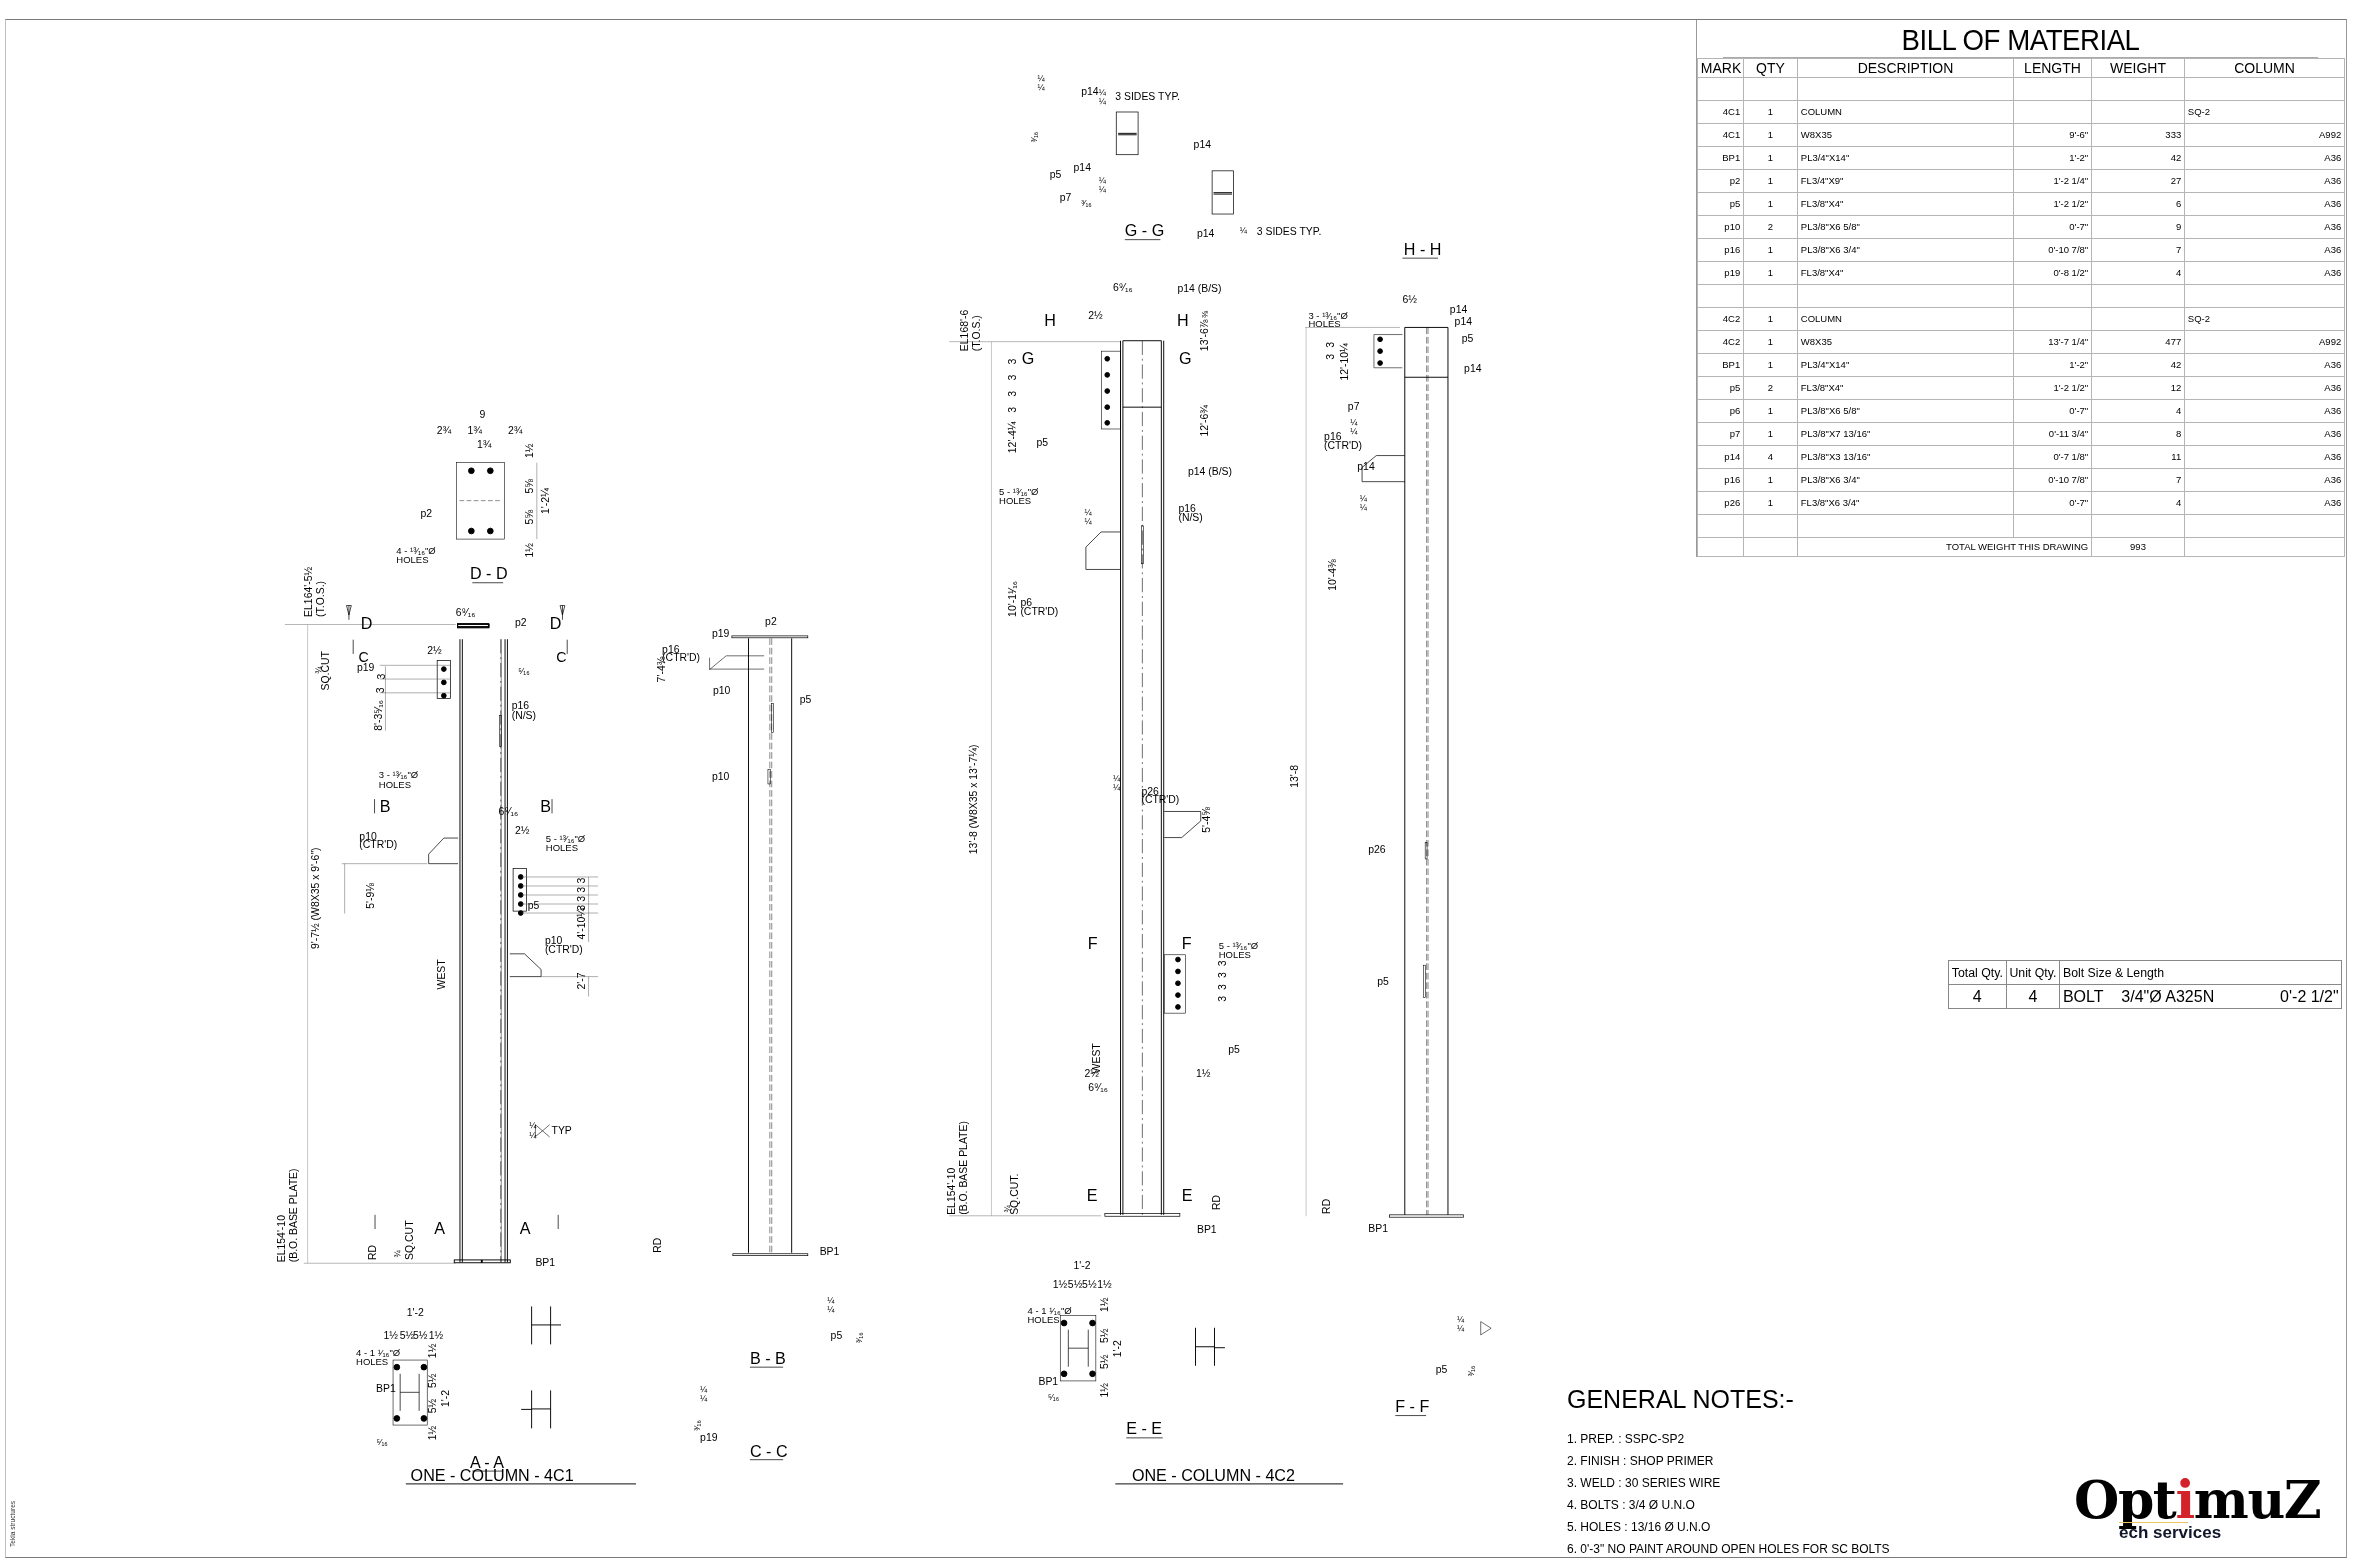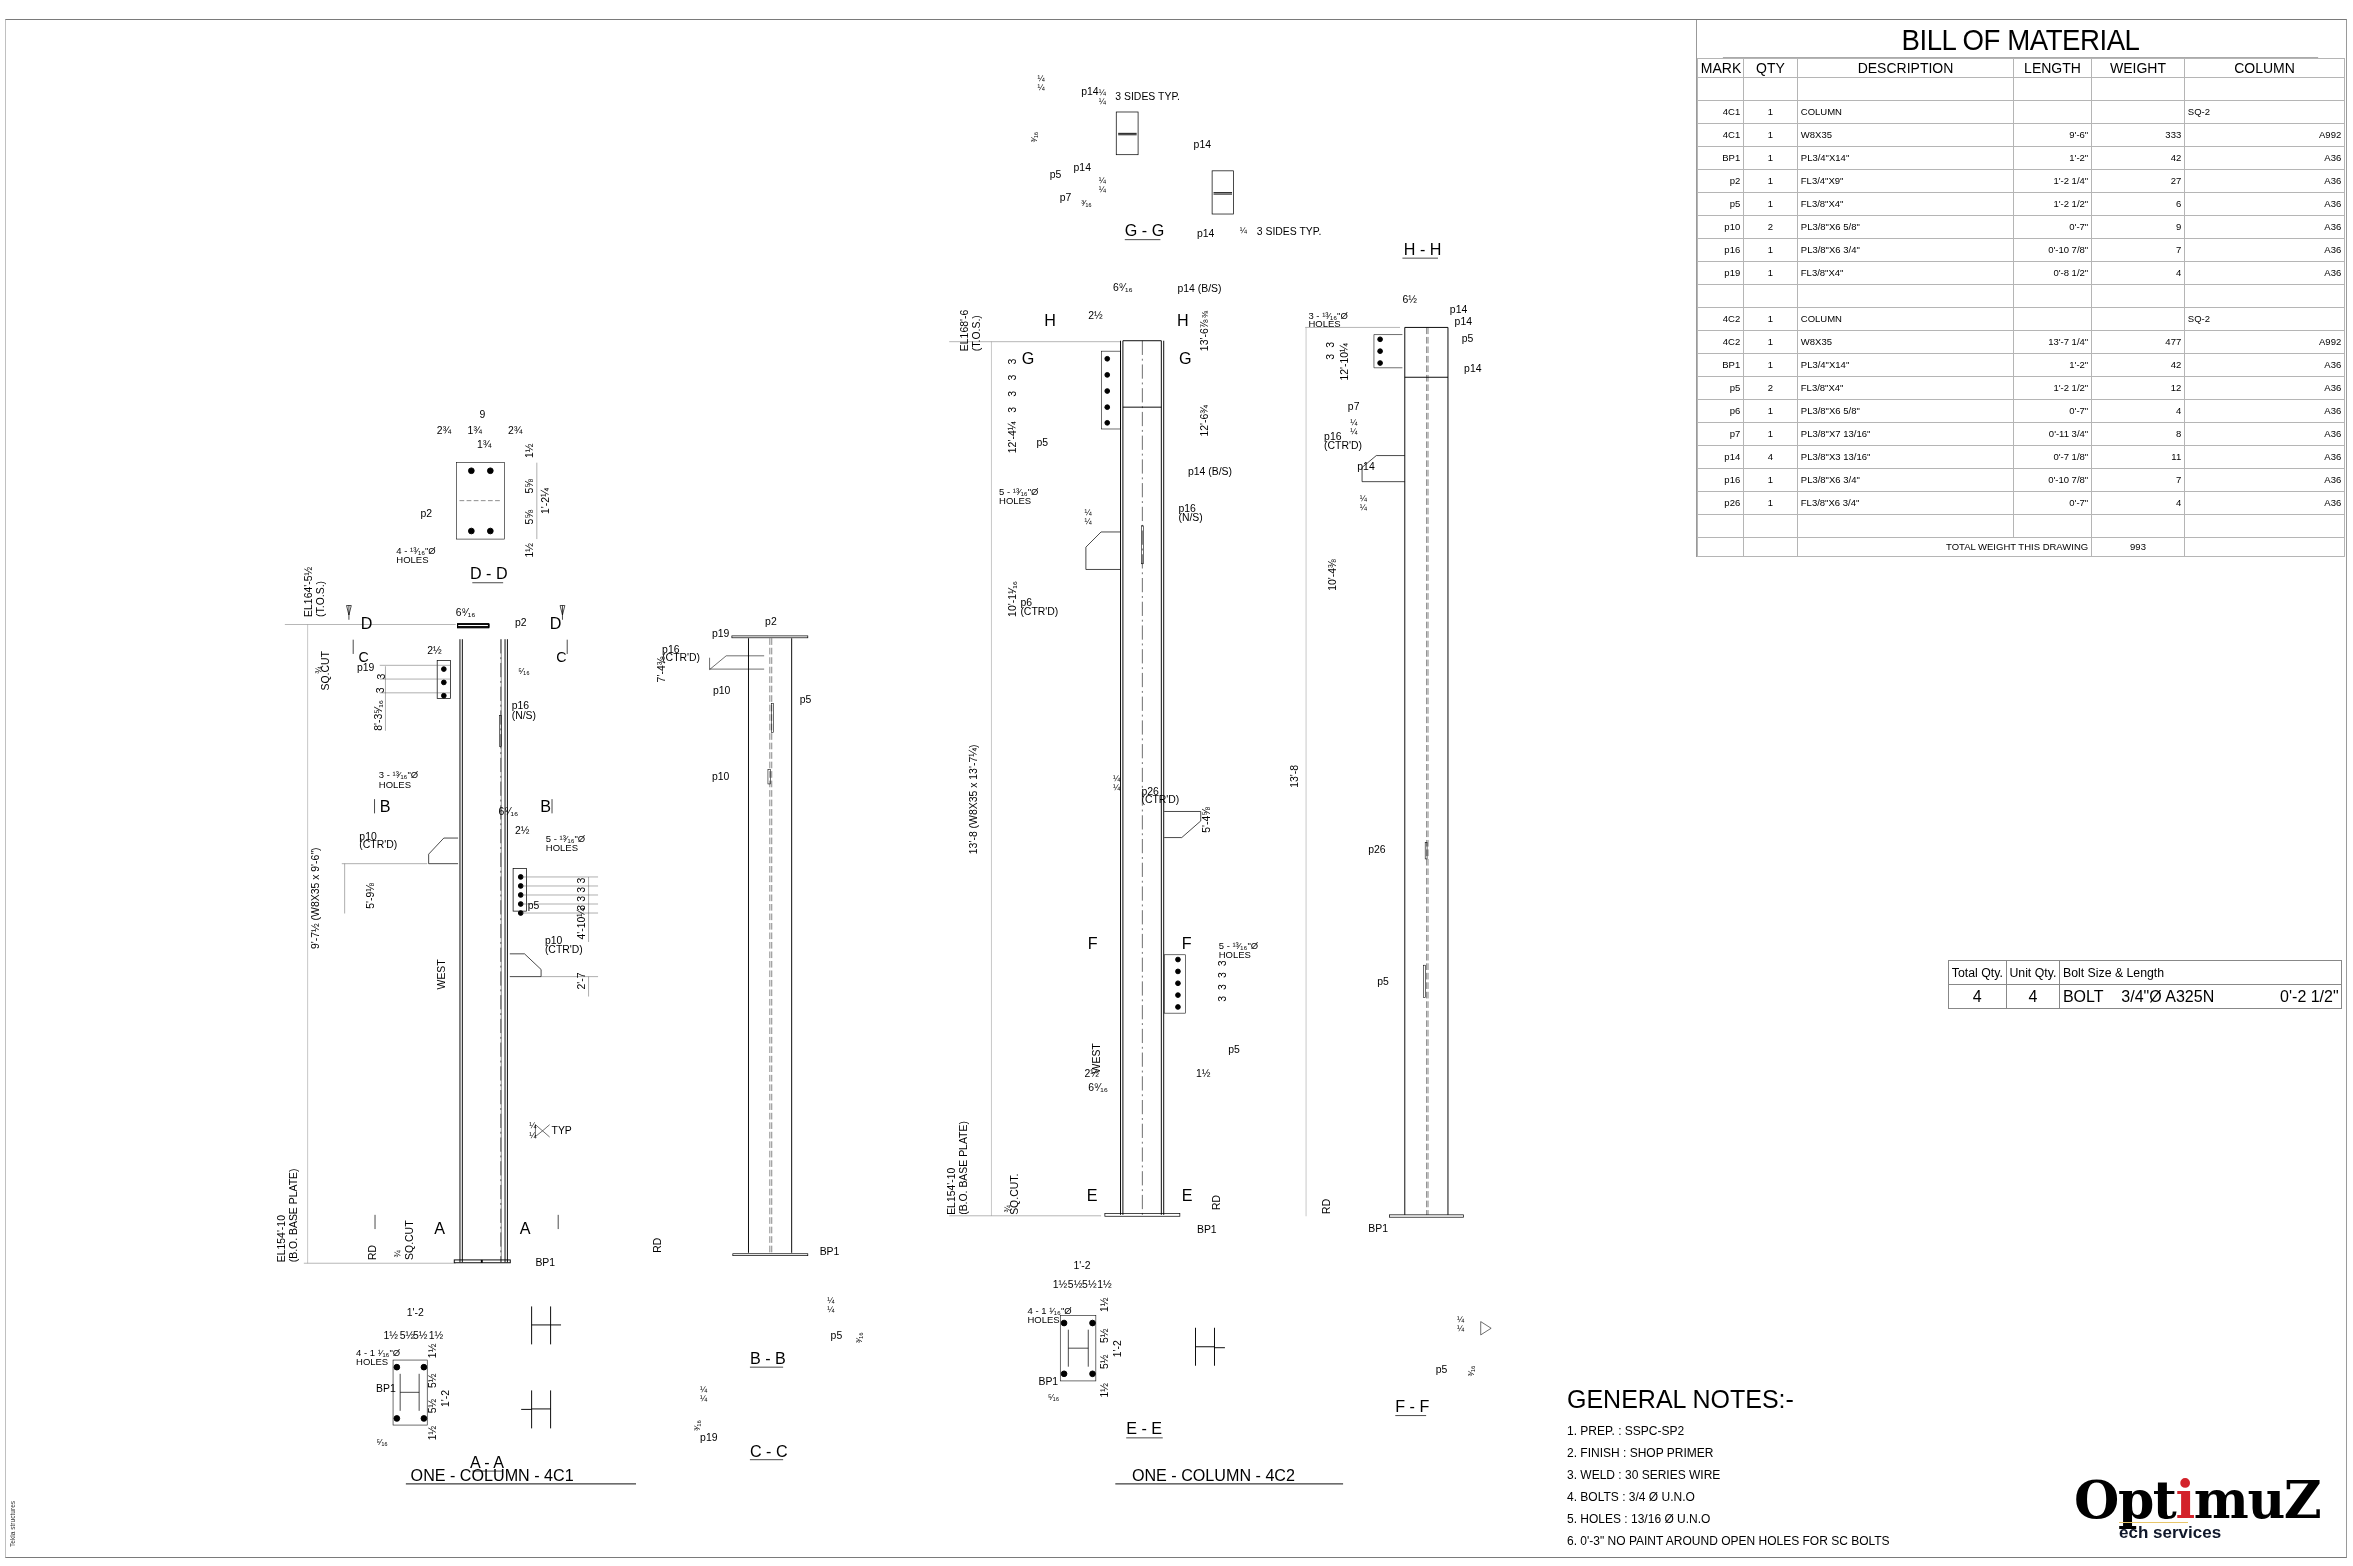--- a/index.html
+++ b/index.html
@@ -16,21 +16,21 @@
   table.bomt td.c{text-align:center;}
   table.bomt td.l{text-align:left;}
   table.bomt tr.total td{height:18px;}
   
   .bolt{position:absolute;left:1948px;top:948px;margin-top:12px;}
   table.boltt{border-collapse:collapse;font-size:12.3px;table-layout:fixed;}
   table.boltt td{border:0.5px solid #888;height:23px;padding:0 2.8px;white-space:nowrap;}
   table.boltt tr.v td{font-size:16px;}
   
   .notes{position:absolute;left:1567px;top:1385px;}
-  .notes .ttl{font-size:25px;line-height:28.5px;margin-bottom:6px;}
+  .notes .ttl{font-size:25px;line-height:28.5px;margin-bottom:14px;}
   .notes .ln{font-size:12px;line-height:22px;white-space:nowrap;}
   
   .logo{position:absolute;left:2074px;top:1476px;width:114px;height:66px;}
   .logo .big{font-family:"DejaVu Serif",serif;font-weight:bold;font-size:52px;line-height:47px;letter-spacing:-1.4px;}
   .logo .big .red{color:#d3222a;}
   .logo .sub{position:absolute;left:45px;top:47px;color:#0f172a;font-weight:bold;font-size:17px;white-space:nowrap;}
   .logo .bar{position:absolute;left:45px;top:46px;width:69px;height:1.4px;background:#e8c66a;}
   svg.draw{position:absolute;left:0;top:0;}
   svg text{font-family:"Liberation Sans",sans-serif;fill:#000;}
 </style>

